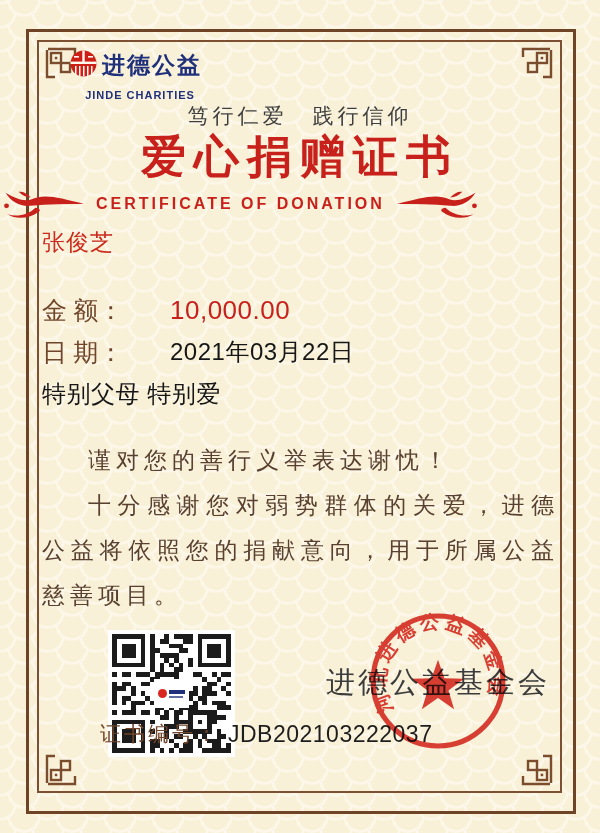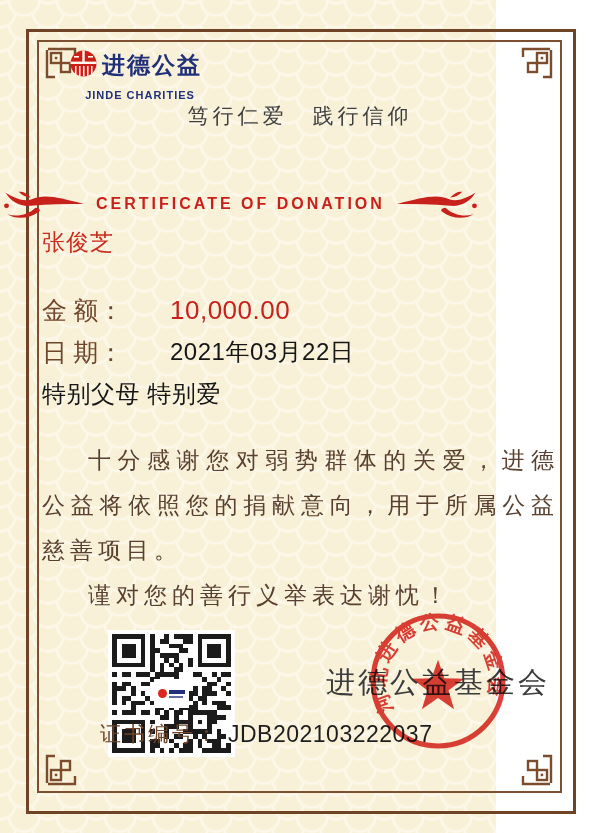--- a/index.html
+++ b/index.html
@@ -5,21 +5,21 @@
   :root{
     --bg:#f8f1d8; --bg-line:#fcf7e8;
     --border-dark:#6e4326; --border-mid:#7d5031;
     --red:#c8211c; --seal-red:#d9261f; --navy:#20307a;
     --label-brown:#70452a; --body-brown:#594030;
     --ink:#1b1b1b; --sig-gray:#3c3c3c;
   }
   html,body{margin:0;padding:0;}
   body{width:600px;height:833px;overflow:hidden;
        font-family:"Liberation Sans","DejaVu Sans",sans-serif;}
-  .cert{position:relative;width:496px;height:833px;
+  .cert{position:relative;width:600px;height:833px;
     background-color:var(--bg);
     background-image:
       radial-gradient(circle at 50% 0%, rgba(253,248,232,0) 40%, var(--bg-line) 43%, var(--bg-line) 48%, rgba(253,248,232,0) 51%),
       radial-gradient(circle at 50% 0%, rgba(253,248,232,0) 40%, var(--bg-line) 43%, var(--bg-line) 48%, rgba(253,248,232,0) 51%);
     background-size:48px 24px;
     background-position:0 0,24px 12px;}
   .frame-outer{position:absolute;left:26px;top:29px;width:544px;height:779px;
     border:3px solid var(--border-dark);}
   .frame-inner{position:absolute;left:37px;top:40px;width:521px;height:749px;
     border:2px solid var(--border-mid);}
@@ -145,20 +145,21 @@
           <rect x="17" y="16" width="1.5" height="10.2" fill="#fdf9ee"></rect>
           <rect x="21" y="16" width="1.5" height="8.6" fill="#fdf9ee"></rect>
         </svg>
       </span>
       <span class="logo-cn">进德公益</span>
     </div>
     <div class="logo-en">JINDE CHARITIES</div>
   </div>
 
   <div class="motto">笃行仁爱　践行信仰</div>
+  <div class="title">爱心捐赠证书</div>
   <div class="subtitle-row">
     <span class="flourish">
       <svg width="84" height="28" viewBox="0 0 90 30" fill="#c8211c">
         <path d="M90,15 C62,8 48,4 34,10 C26,13 16,9 6,3 C12,13 22,18 33,17 C52,15 70,15 90,15 Z"></path>
         <path d="M38,19 C30,27 18,29 8,26 C17,32 32,31 42,23 C44,21 41,19 38,19 Z"></path>
         <circle cx="7" cy="17" r="2.6"></circle>
         <path d="M20,2 C24,6 28,8 33,8 C28,3 24,1 20,2 Z"></path>
       </svg>
     </span>
     <span class="subtitle">CERTIFICATE OF DONATION</span>
@@ -182,22 +183,22 @@
     <div class="field-row">
       <span class="field-label">日 期：</span>
       <span class="field-value">2021年03月22日</span>
     </div>
     <div class="field-row">
       <span class="field-value">特别父母 特别爱</span>
     </div>
   </div>
 
   <div class="body-text">
+    <p>谨对您的善行义举表达谢忱！</p>
     <p>十分感谢您对弱势群体的关爱，进德公益将依照您的捐献意向，用于所属公益慈善项目。</p>
-    <p>谨对您的善行义举表达谢忱！</p>
   </div>
 
   <div class="qr">
     <svg id="qr-svg" viewBox="0 0 25 25" shape-rendering="crispEdges">
         <rect x="0" y="0" width="1" height="1" fill="#1b1b1b"></rect>
         <rect x="1" y="0" width="1" height="1" fill="#1b1b1b"></rect>
         <rect x="2" y="0" width="1" height="1" fill="#1b1b1b"></rect>
         <rect x="3" y="0" width="1" height="1" fill="#1b1b1b"></rect>
         <rect x="4" y="0" width="1" height="1" fill="#1b1b1b"></rect>
         <rect x="5" y="0" width="1" height="1" fill="#1b1b1b"></rect>

